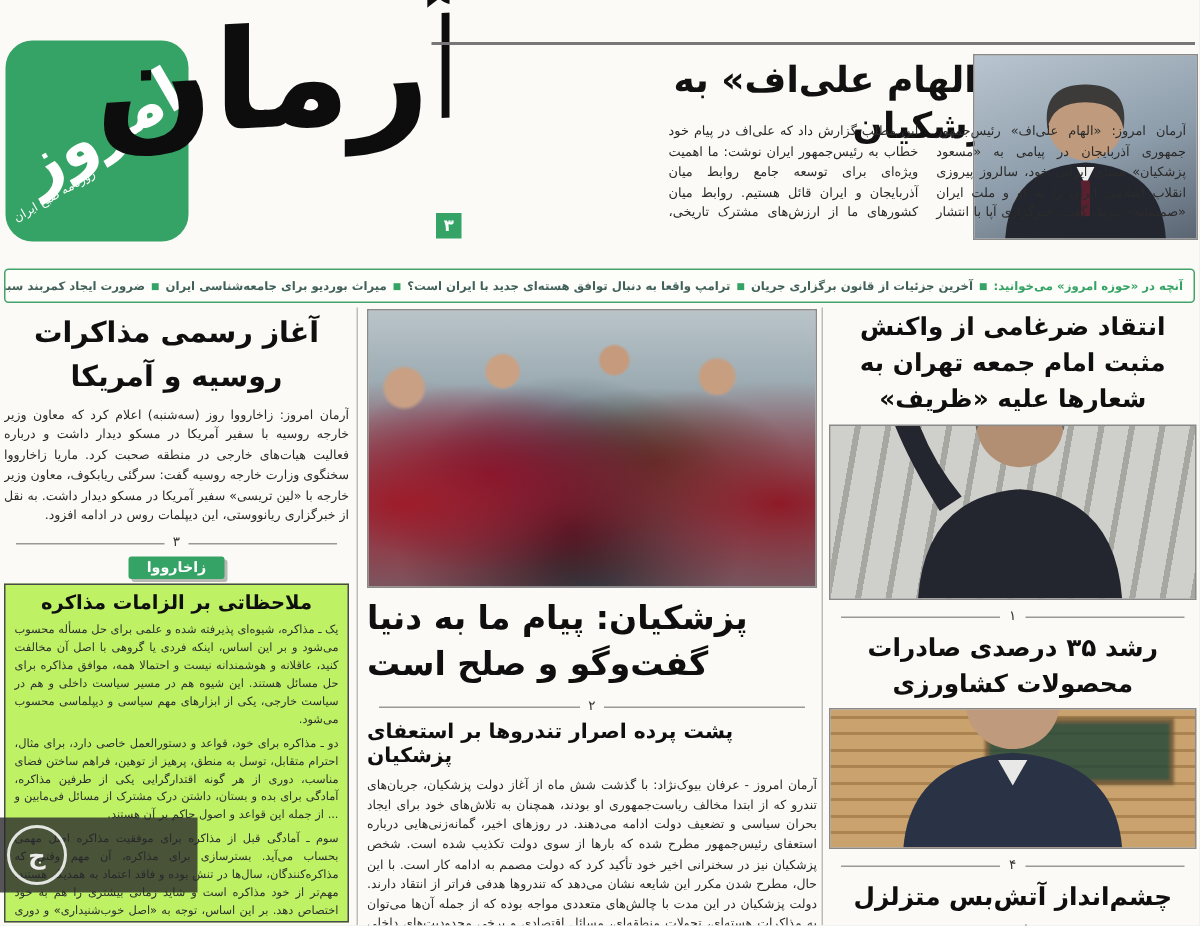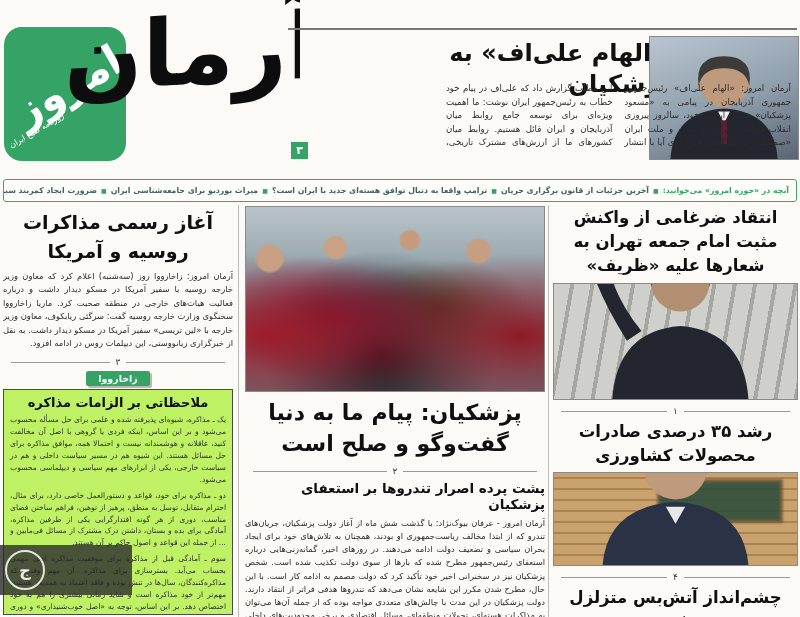--- a/index.html
+++ b/index.html
@@ -41,21 +41,21 @@
   .teaser .item{color:#41615a;font-weight:bold;}
 
   
   .vrule{position:absolute;top:205px;bottom:0;width:1px;background:#bdbcb6;}
   .col{position:absolute;top:206px;}
   .col-right{left:553px;width:245px;}
   .col-mid{left:245px;width:300px;}
   .col-left{left:3px;width:230px;}
 
   h2.story{margin:0;font-size:16.5px;font-weight:bold;text-align:center;line-height:1.45;color:#0f0f0f;}
-  h2.story-mid{margin:6px 0 0;font-size:22px;font-weight:bold;text-align:center;line-height:1.4;color:#0f0f0f;}
+  h2.story-mid{margin:6px 0 0;font-size:22px;font-weight:bold;text-align:left;line-height:1.4;color:#0f0f0f;}
   h2.story-left{margin:2px 0 0;font-size:19px;font-weight:bold;text-align:center;line-height:1.5;color:#0f0f0f;}
 
   .photo{border:1px solid #8a8a8a;overflow:hidden;position:relative;}
   .photo-zarghami{margin-top:5px;height:115px;
       background:repeating-linear-gradient(100deg,#cfcfcb 0 16px,#a7a7a2 16px 20px);}
   .photo-agri{margin-top:4px;height:92px;
       background:repeating-linear-gradient(0deg,#c9a26d 0 9px,#aa8351 9px 11px);}
   .photo-agri .frame{position:absolute;top:6px;right:14px;width:120px;height:38px;background:#274a3a;
       filter:blur(1px);opacity:.85;border:3px solid #6e5636;}
   .photo-group{height:184px;border:1px solid #8a8a8a;
@@ -72,21 +72,21 @@
         linear-gradient(180deg,#b9c4c9 0%,#93a3ab 35%,#6b6f76 100%);}
   .sil{position:absolute;bottom:0;left:0;width:100%;height:100%;}
 
   .rule-num{display:flex;align-items:center;gap:6px;margin:7px 8px 4px;}
   .rule-num .line{flex:1;height:1px;background:#9a9a94;}
   .rule-num .num{font-size:9px;color:#333;line-height:1;}
 
   .body-txt{font-size:8.4px;line-height:1.6;text-align:justify;color:#2b2b2b;margin-top:5px;}
   .mid-body{max-height:110px;overflow:hidden;font-size:8.3px;}
   .left-body{max-height:94px;overflow:hidden;}
-  .subhead{margin:3px 0 0;font-size:13.5px;font-weight:bold;text-align:right;color:#0f0f0f;}
+  .subhead{margin:3px 0 0;font-size:13.5px;font-weight:bold;text-align:left;color:#0f0f0f;}
 
   
   .badge{width:64px;margin:2px auto 0;background:var(--green);color:#fff;text-align:center;
          font-size:9.5px;font-weight:bold;padding:2px 0;border-radius:2px;box-shadow:2px 2px 0 #b9b9b3;}
   .ed-box{border:1.2px solid #4a4a4a;margin-top:3px;padding:5px 6px;height:214px;overflow:hidden;
          background:#bef264;}
   .ed-h{margin:0 0 4px;font-size:13px;font-weight:bold;text-align:center;color:#0f0f0f;}
   .ed-photo-wrap{float:right;width:64px;margin:2px 0 2px 6px;}
   .ed-photo{width:64px;height:72px;border:1px solid #999;
          background:linear-gradient(170deg,#c3c4c6 0%,#9fa1a4 60%,#7c7e82 100%);position:relative;overflow:hidden;}

